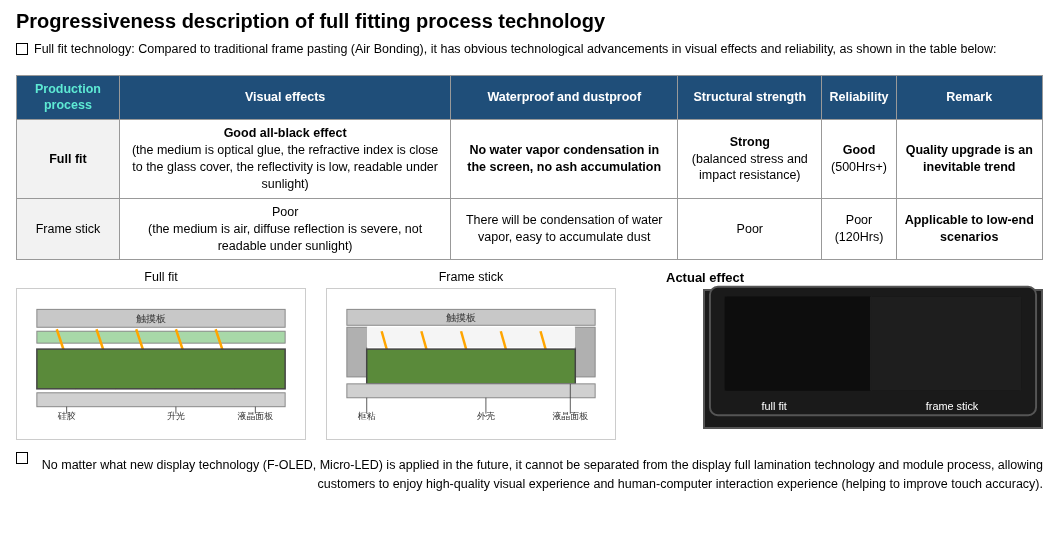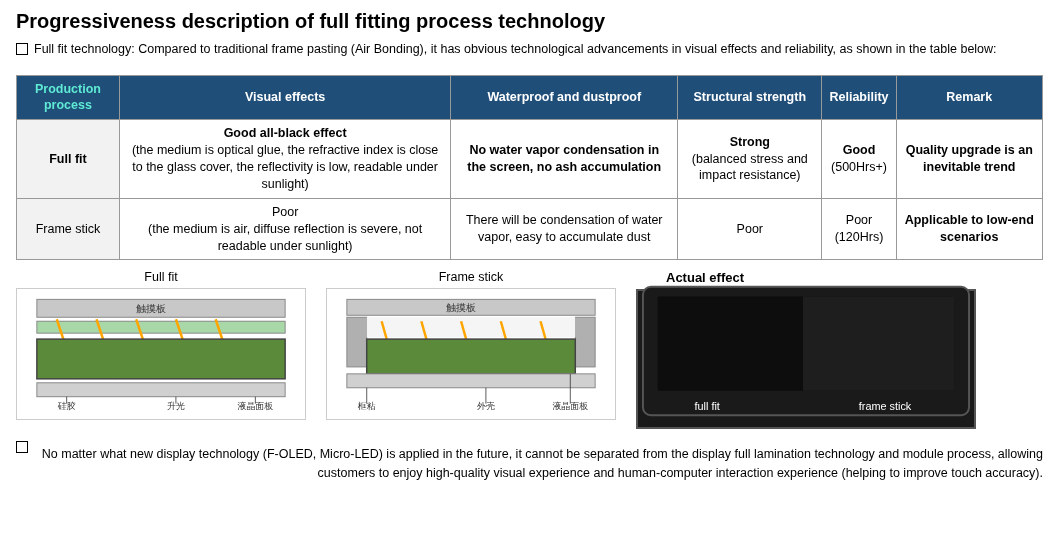--- a/index.html
+++ b/index.html
@@ -69,31 +69,31 @@
       flex-direction: column;
       align-items: center;
     }
     .diagram-label {
       font-size: 12.5px;
       margin-bottom: 4px;
       text-align: center;
     }
     .diagram-img {
       width: 290px;
-      height: 132px;
+      height: 152px;
       background: #fff;
       border: 1px solid #ccc;
       position: relative;
       overflow: hidden;
     }
     .actual-effect-block {
       flex: 1;
       display: flex;
       flex-direction: column;
-      align-items: flex-start;
+      align-items: flex-end;
     }
     .actual-effect-label {
       font-weight: bold;
       font-size: 13px;
       margin-bottom: 4px;
       align-self: flex-start;
       margin-left: 30px;
     }
     .actual-effect-img {
       width: 340px;

